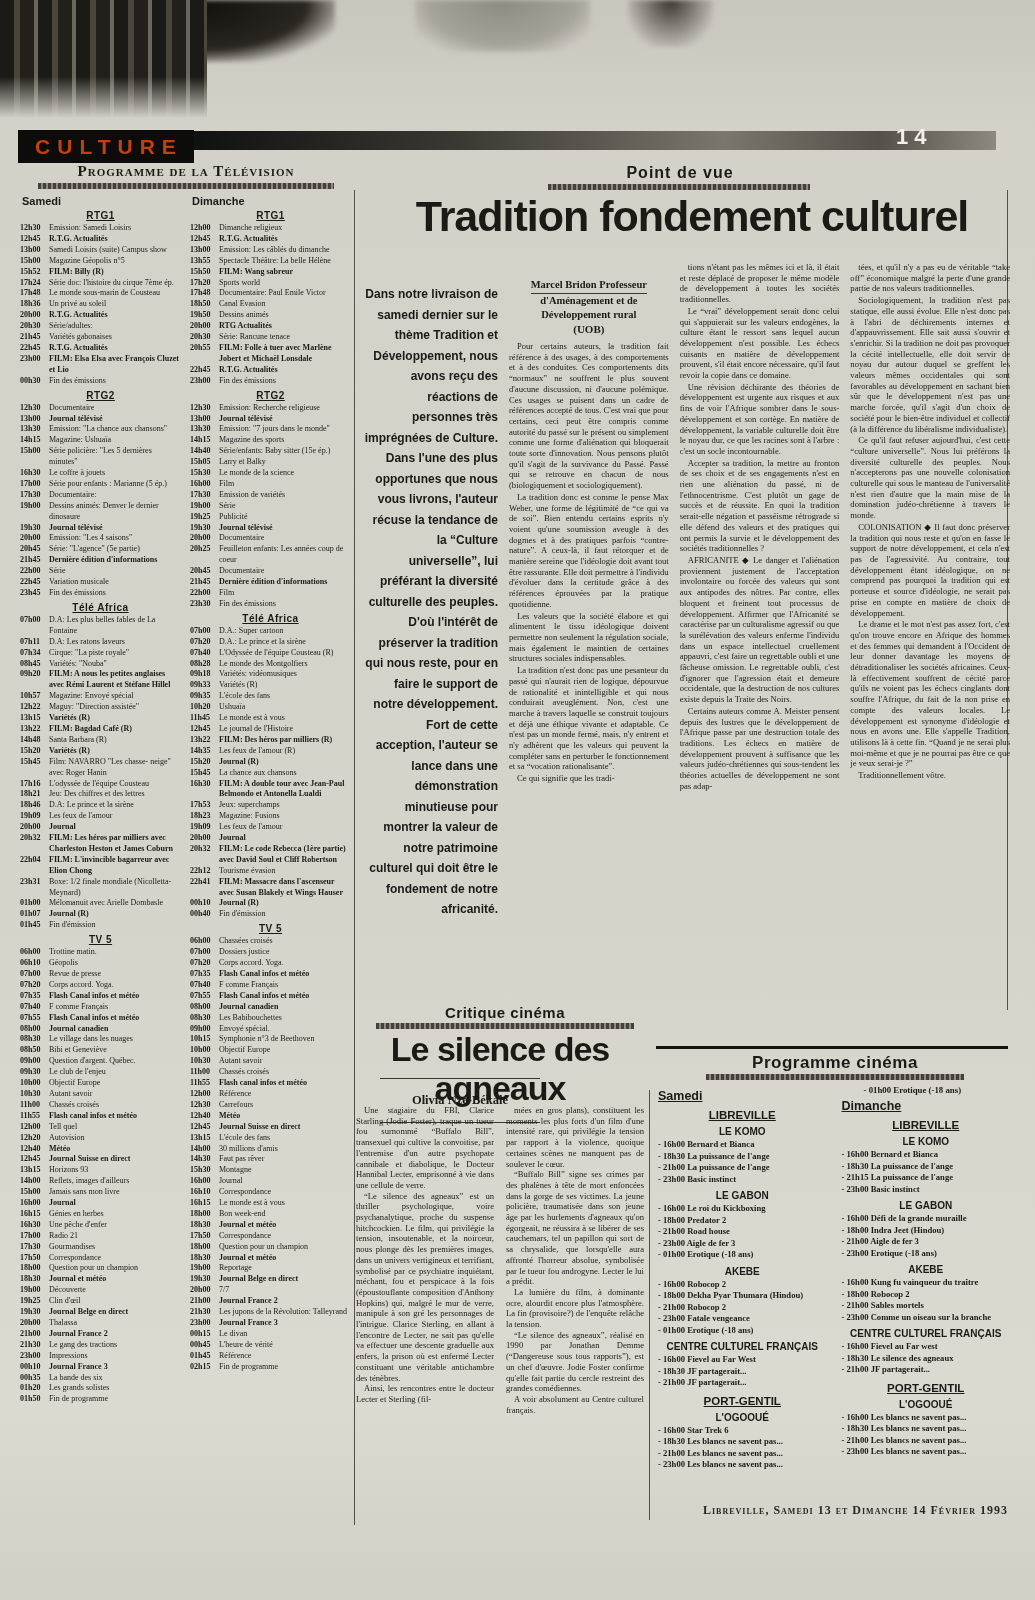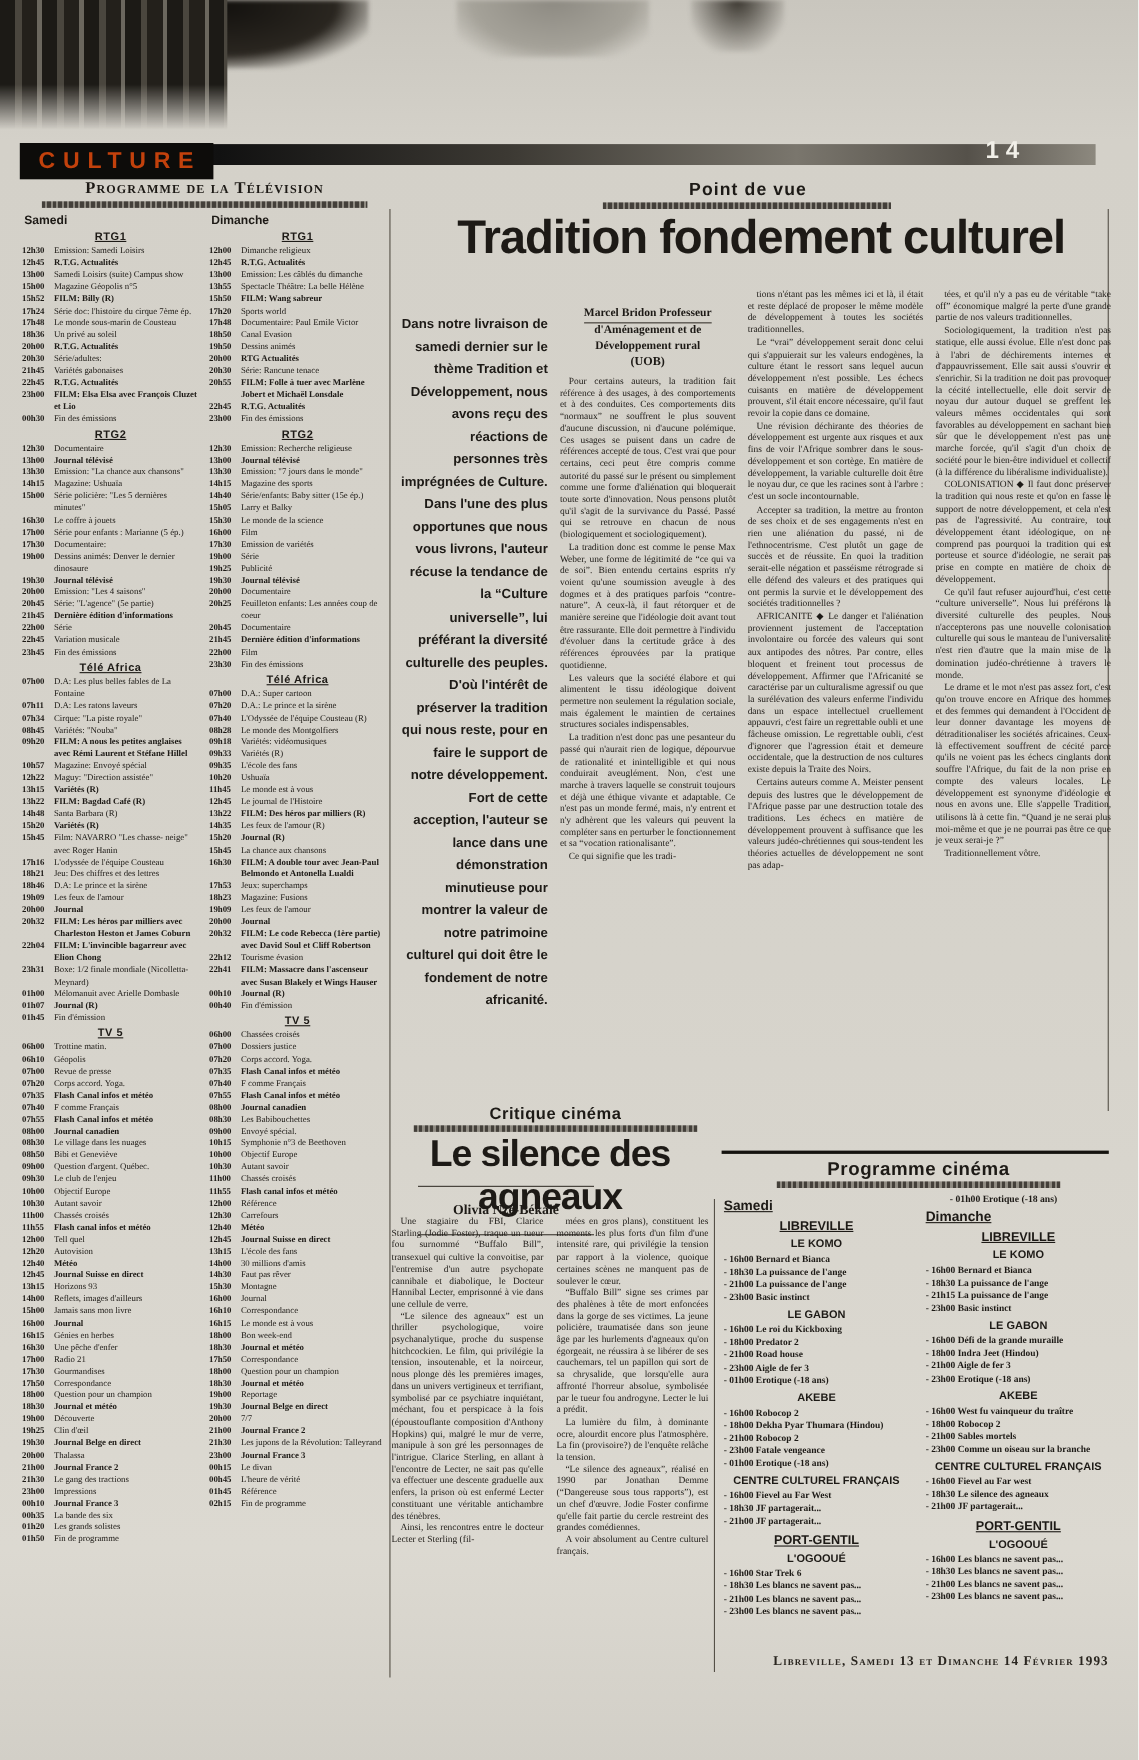--- a/index.html
+++ b/index.html
@@ -969,22 +969,22 @@
           <p>Accepter sa tradition, la mettre au fronton de ses choix et de ses engagements n'est en rien une aliénation du passé, ni de l'ethnocentrisme. C'est plutôt un gage de succès et de réussite. En quoi la tradition serait-elle négation et passéisme rétrograde si elle défend des valeurs et des pratiques qui ont permis la survie et le développement des sociétés traditionnelles ?</p>
           <p>AFRICANITE ◆ Le danger et l'aliénation proviennent justement de l'acceptation involontaire ou forcée des valeurs qui sont aux antipodes des nôtres. Par contre, elles bloquent et freinent tout processus de développement. Affirmer que l'Africanité se caractérise par un culturalisme agressif ou que la surélévation des valeurs enferme l'individu dans un espace intellectuel cruellement appauvri, c'est faire un regrettable oubli et une fâcheuse omission. Le regrettable oubli, c'est d'ignorer que l'agression était et demeure occidentale, que la destruction de nos cultures existe depuis la Traite des Noirs.</p>
           <p>Certains auteurs comme A. Meister pensent depuis des lustres que le développement de l'Afrique passe par une destruction totale des traditions. Les échecs en matière de développement prouvent à suffisance que les valeurs judéo-chrétiennes qui sous-tendent les théories actuelles de développement ne sont pas adap-</p>
         </div>
     </div>
     <div class="art-col">
       <div>
 
       <p>tées, et qu'il n'y a pas eu de véritable “take off” économique malgré la perte d'une grande partie de nos valeurs traditionnelles.</p>
           <p>Sociologiquement, la tradition n'est pas statique, elle aussi évolue. Elle n'est donc pas à l'abri de déchirements internes et d'appauvrissement. Elle sait aussi s'ouvrir et s'enrichir. Si la tradition ne doit pas provoquer la cécité intellectuelle, elle doit servir de noyau dur autour duquel se greffent les valeurs mêmes occidentales qui sont favorables au développement en sachant bien sûr que le développement n'est pas une marche forcée, qu'il s'agit d'un choix de société pour le bien-être individuel et collectif (à la différence du libéralisme individualiste).</p>
+          <p>Ce qu'il faut refuser aujourd'hui, c'est cette “culture universelle”. Nous lui préférons la diversité culturelle des peuples. Nous n'accepterons pas une nouvelle colonisation culturelle qui sous le manteau de l'universalité n'est rien d'autre que la main mise de la domination judéo-chrétienne à travers le monde.</p>
           <p>COLONISATION ◆ Il faut donc préserver la tradition qui nous reste et qu'on en fasse le support de notre développement, et cela n'est pas de l'agressivité. Au contraire, tout développement étant idéologique, on ne comprend pas pourquoi la tradition qui est porteuse et source d'idéologie, ne serait pas prise en compte en matière de choix de développement.</p>
-          <p>Ce qu'il faut refuser aujourd'hui, c'est cette “culture universelle”. Nous lui préférons la diversité culturelle des peuples. Nous n'accepterons pas une nouvelle colonisation culturelle qui sous le manteau de l'universalité n'est rien d'autre que la main mise de la domination judéo-chrétienne à travers le monde.</p>
           <p>Le drame et le mot n'est pas assez fort, c'est qu'on trouve encore en Afrique des hommes et des femmes qui demandent à l'Occident de leur donner davantage les moyens de détraditionaliser les sociétés africaines. Ceux-là effectivement souffrent de cécité parce qu'ils ne voient pas les échecs cinglants dont souffre l'Afrique, du fait de la non prise en compte des valeurs locales. Le développement est synonyme d'idéologie et nous en avons une. Elle s'appelle Tradition, utilisons là à cette fin. “Quand je ne serai plus moi-même et que je ne pourrai pas être ce que je veux serai-je ?”</p>
           <p>Traditionnellement vôtre.</p>
         </div>
     </div>
   </div>
 
   <div id="crit-label">Critique cinéma</div>
   <div id="crit-stripe" class="stripe"></div>
   <div id="crit-head">Le silence des agneaux</div>
   <div id="crit-byline">Olivia Nzé-Békalé</div>
@@ -1110,21 +1110,21 @@
                     <div class="cine-show">- 16h00 Défi de la grande muraille</div>
                   <div class="cine-show">- 18h00 Indra Jeet (Hindou)</div>
                   <div class="cine-show">- 21h00 Aigle de fer 3</div>
                   <div class="cine-show">- 23h00 Erotique (-18 ans)</div>
                 </div>
                   </div>
               <div>
                     <div class="cine-theater">AKEBE</div>
                     <div>
 
-                    <div class="cine-show">- 16h00 West fu vainqueur du traître</div>
+                    <div class="cine-show">- 16h00 Kung fu vainqueur du traître</div>
                   <div class="cine-show">- 18h00 Robocop 2</div>
                   <div class="cine-show">- 21h00 Sables mortels</div>
                   <div class="cine-show">- 23h00 Comme un oiseau sur la branche</div>
                 </div>
                   </div>
               <div>
                     <div class="cine-theater">CENTRE CULTUREL FRANÇAIS</div>
                     <div>
 
                     <div class="cine-show">- 16h00 Fievel au Far west</div>

